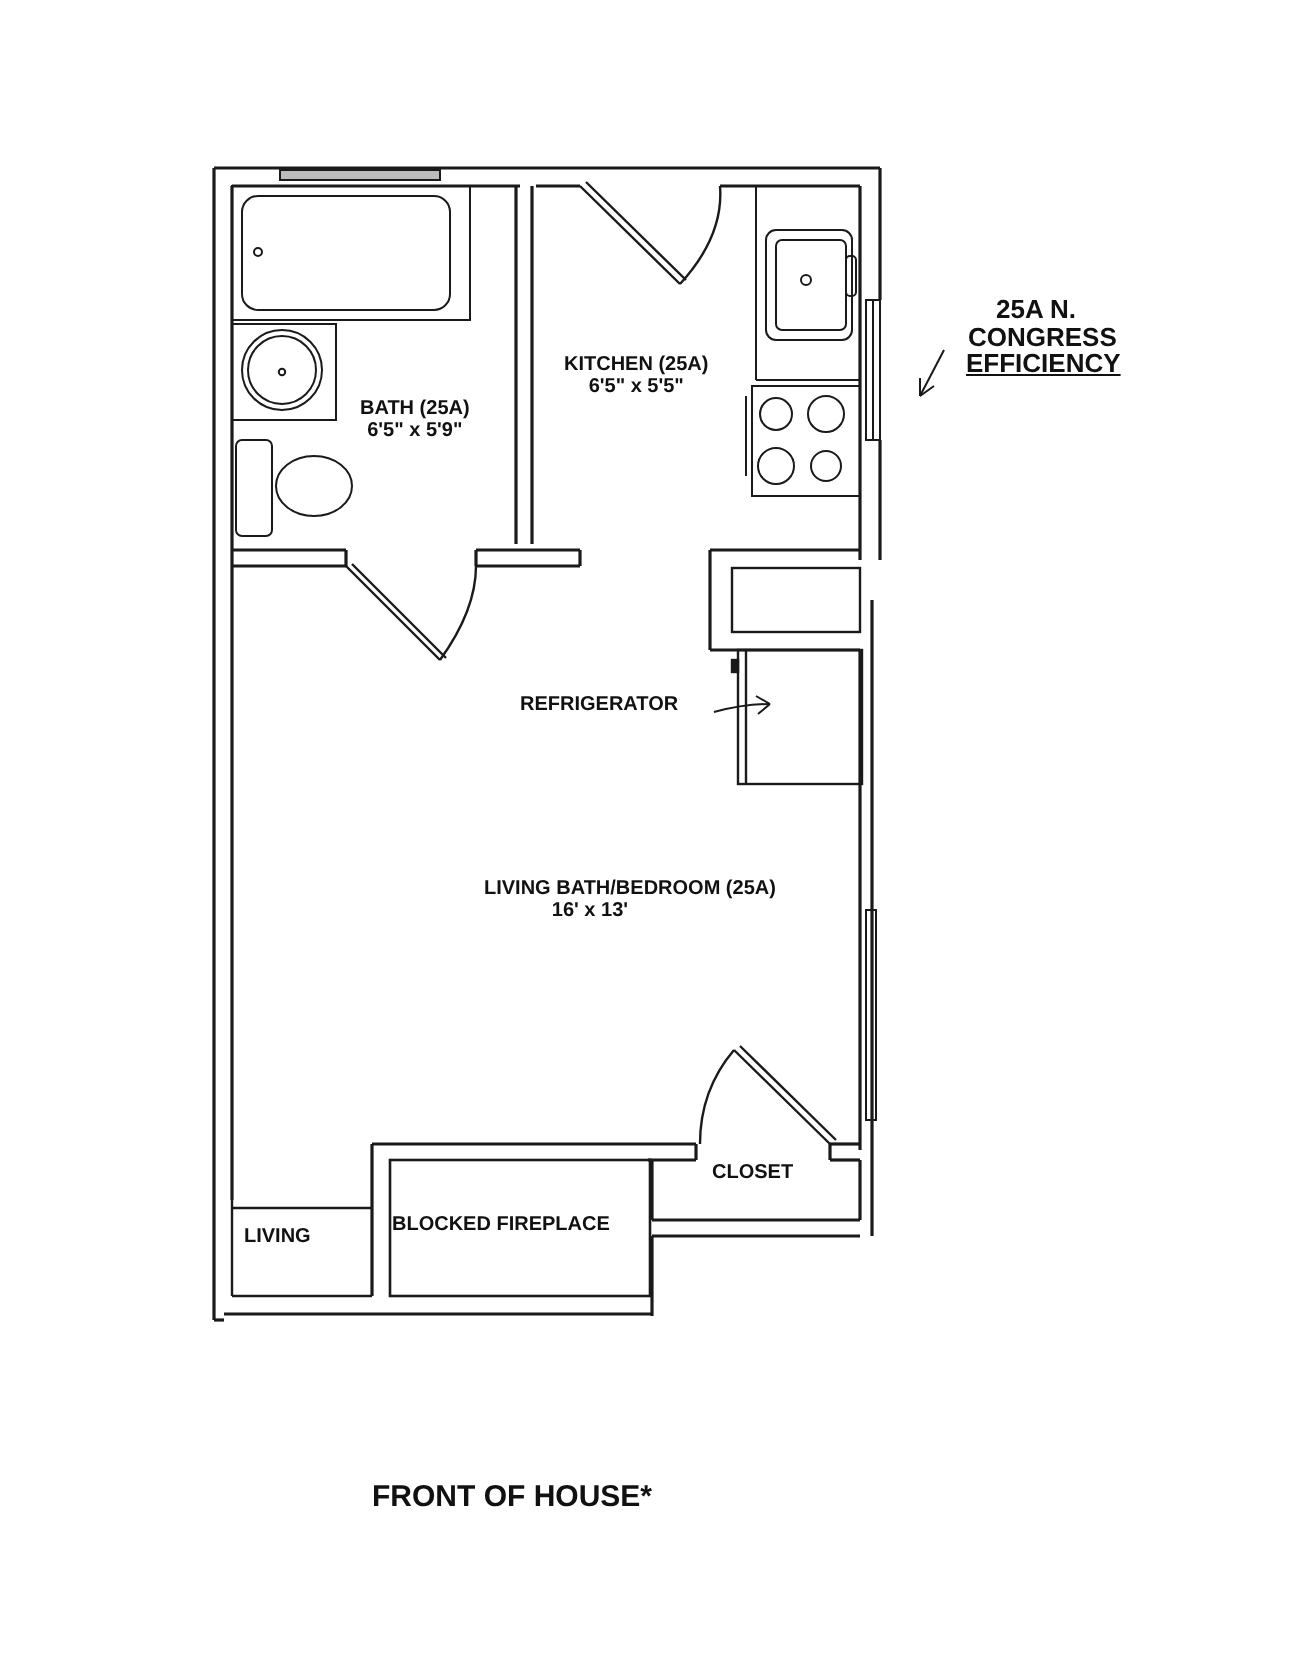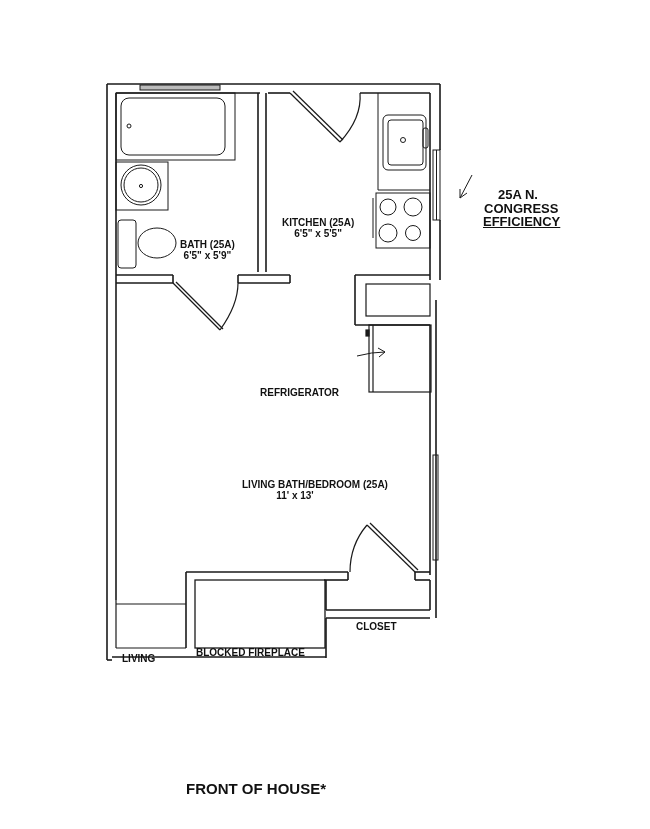--- a/index.html
+++ b/index.html
@@ -1,18 +1,18 @@
 <!DOCTYPE html>
 <html><head>
 <meta charset="utf-8">
 <style>
   html, body { margin: 0; padding: 0; background: #ffffff; }
   body { width: 650px; height: 829px; position: relative; overflow: hidden; font-family: "Liberation Sans", sans-serif; }
   #plan { position: absolute; left: 0; top: 0; width: 650px; height: 829px; }
-  .lbl { position: absolute; font-family: "Liberation Sans", sans-serif; font-weight: bold; color: #111; white-space: nowrap; line-height: 1.05; margin-top: 40px; }
+  .lbl { position: absolute; font-family: "Liberation Sans", sans-serif; font-weight: bold; color: #111; white-space: nowrap; line-height: 1.05; }
   .sm { font-size: 10px; }
   .md { font-size: 13px; }
   .center { text-align: center; }
 </style>
 </head>
 <body>
 
 <svg id="plan" viewBox="0 0 650 829" xmlns="http://www.w3.org/2000/svg">
   <g fill="none" stroke="#1a1a1a" stroke-width="1.6">
 
@@ -196,21 +196,21 @@
 
 <div class="lbl sm center" style="left:282px; top:178px;">
   <div>KITCHEN (25A)</div>
   <div>6'5" x 5'5"</div>
 </div>
 
 <div class="lbl sm" style="left:260px; top:348px;">REFRIGERATOR</div>
 
 <div class="lbl sm center" style="left:242px; top:440px;">
   <div>LIVING BATH/BEDROOM (25A)</div>
-  <div style="padding-right:40px;">11' x 13'</div>
+  <div style="padding-right:40px;">16' x 13'</div>
 </div>
 
 <div class="lbl sm" style="left:356px; top:582px;text-align:right;">CLOSET</div>
 
 <div class="lbl sm" style="left:196px; top:608px;">BLOCKED FIREPLACE</div>
 
 <div class="lbl sm" style="left:122px; top:614px;">LIVING</div>
 
 <div class="lbl" style="left:186px; top:741px; font-size:15px;">FRONT OF HOUSE*</div>
 

